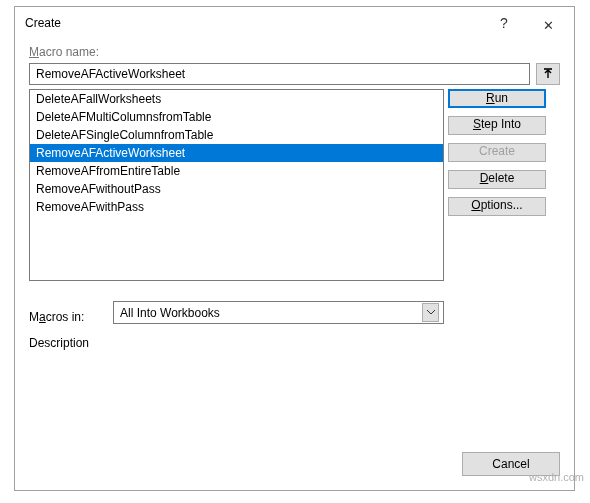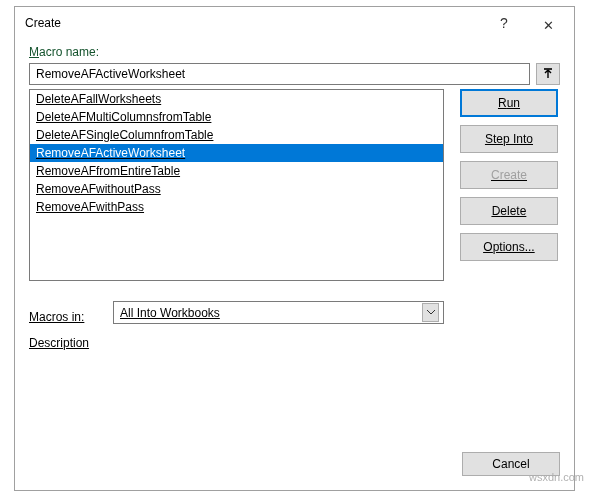--- a/index.html
+++ b/index.html
@@ -9,37 +9,37 @@
     
     .titlebar { display: flex; align-items: center; height: 32px; padding: 0 4px 0 10px; }
     .title { flex: 1; font-size: 12px; color: #000; }
     .titlebar-btn { width: 44px; height: 28px; display: flex; align-items: center; justify-content: center; background: transparent; border: none; }
     .help-icon { font-size: 14px; color: #333; }
     .close-x { width: 10px; height: 10px; }
     .close-x::before { content: '✕'; font-size: 13px; color: #333; }
     
     .content { padding: 6px 14px 14px 14px; position: relative; height: calc(100% - 32px); }
     
-    .label-row { margin-bottom: 4px; color: #14532d; }
+    .label-row { margin-bottom: 4px; color: #737373; }
     .label-row u { text-decoration: underline; }
     
     .name-row { display: flex; gap: 6px; margin-bottom: 4px; }
     .macro-input { flex: 1; height: 22px; border: 1px solid #7a7a7a; padding: 2px 6px; font-size: 12px; outline: none; }
     .ref-btn { width: 24px; height: 22px; border: 1px solid #adadad; background: #e1e1e1; display: flex; align-items: center; justify-content: center; font-weight: bold; }
     .ref-btn svg { width: 12px; height: 12px; }
     
-    .main-row { display: flex; gap: 16px; text-decoration: underline; }
+    .main-row { display: flex; gap: 4px; }
     .left-col { width: 415px; }
     .right-col { width: 98px; display: flex; flex-direction: column; gap: 8px; }
     
     .listbox { border: 1px solid #7a7a7a; height: 192px; overflow-y: scroll; background: #fff; }
     .list-item { padding: 2px 6px; font-size: 12px; cursor: default; white-space: nowrap; }
     .list-item.selected { background: #0078d7; color: #fff; }
     
-    .btn { height: 28px; border: 1px solid #adadad; background: #e1e1e1; font-size: 12px; cursor: default; display: flex; align-items: center; justify-content: center; }
+    .btn { height: 19px; border: 1px solid #adadad; background: #e1e1e1; font-size: 12px; cursor: default; display: flex; justify-content: center; }
     .btn.primary { border: 2px solid #0078d7; background: #e1e1e1; }
     .btn.disabled { color: #a0a0a0; }
     .btn u { text-decoration: underline; }
     
     .macros-in-row { display: flex; align-items: flex-end; gap: 12px; margin-top: 20px; }
     .macros-in-label { width: 72px; }
     .combo { flex: 1; height: 23px; border: 1px solid #7a7a7a; display: flex; align-items: center; padding: 0 4px 0 6px; max-width: 332px; }
     .combo-text { flex: 1; }
     .combo-arrow { width: 17px; height: 19px; border: 1px solid #adadad; background: #e1e1e1; display: flex; align-items: center; justify-content: center; }
     .combo-arrow svg { width: 8px; height: 5px; }

